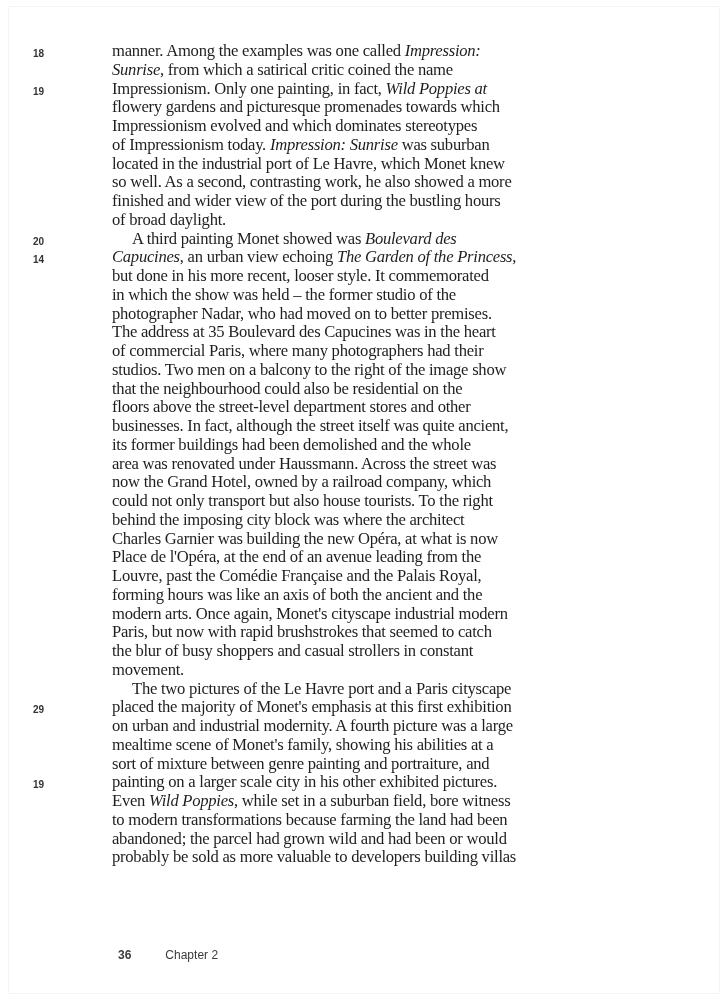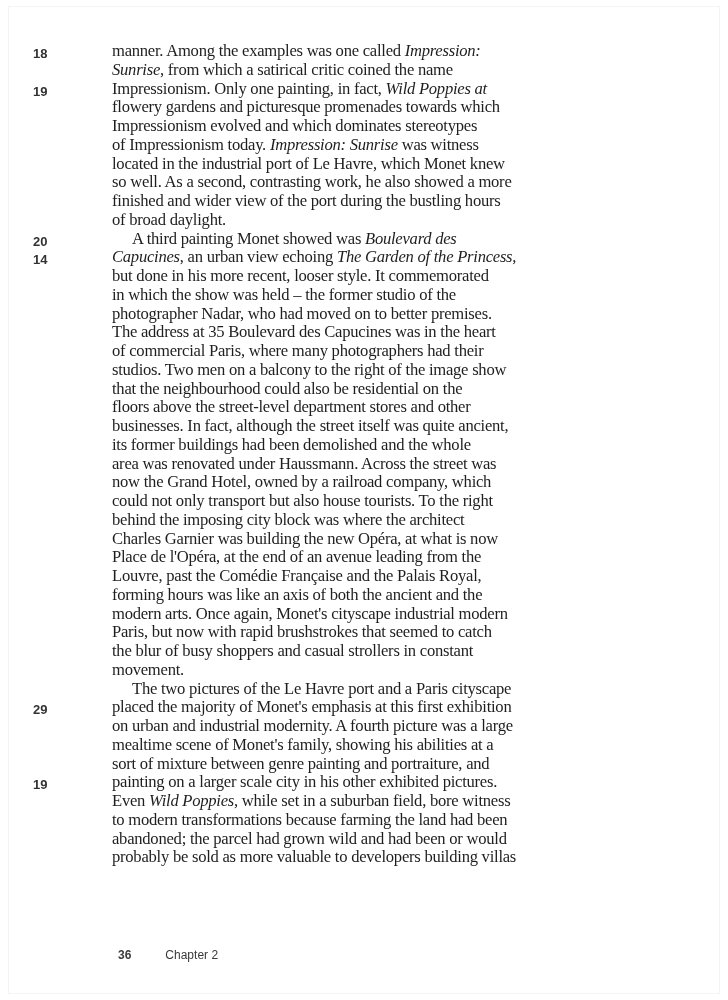--- a/index.html
+++ b/index.html
@@ -44,21 +44,21 @@
       padding-left: 20px;
     }
     .line em {
       font-style: italic;
     }
     .margin-note {
       position: absolute;
       left: -79px;
       top: 3px;
       font-family: "Liberation Sans", "DejaVu Sans", sans-serif;
-      font-size: 13px;
+      font-size: 10px;
       font-weight: bold;
       color: #333333;
       letter-spacing: 0;
     }
     .footer {
       position: absolute;
       top: 941px;
       left: 103px;
       font-family: "Liberation Sans", "DejaVu Sans", sans-serif;
       font-size: 12px;
@@ -74,21 +74,21 @@
 </head>
 <body>
 
 <div class="page">
   <div class="text-block" id="text-block">
       <div class="line"><span class="margin-note">18</span><span>manner. Among the examples was one called </span><em>Impression:</em></div>
       <div class="line"><em>Sunrise</em><span>, from which a satirical critic coined the name</span></div>
       <div class="line"><span class="margin-note">19</span><span>Impressionism. Only one painting, in fact, </span><em>Wild Poppies at</em></div>
       <div class="line"><span>flowery gardens and picturesque promenades towards which</span></div>
       <div class="line"><span>Impressionism evolved and which dominates stereotypes</span></div>
-      <div class="line"><span>of Impressionism today. </span><em>Impression: Sunrise</em><span> was witness</span></div>
+      <div class="line"><span>of Impressionism today. </span><em>Impression: Sunrise</em><span> was suburban</span></div>
       <div class="line"><span>located in the industrial port of Le Havre, which Monet knew</span></div>
       <div class="line"><span>so well. As a second, contrasting work, he also showed a more</span></div>
       <div class="line"><span>finished and wider view of the port during the bustling hours</span></div>
       <div class="line"><span>of broad daylight.</span></div>
       <div class="line indent"><span class="margin-note">20</span><span>A third painting Monet showed was </span><em>Boulevard des</em></div>
       <div class="line"><span class="margin-note">14</span><em>Capucines</em><span>, an urban view echoing </span><em>The Garden of the Princess</em><span>,</span></div>
       <div class="line"><span>but done in his more recent, looser style. It commemorated</span></div>
       <div class="line"><span>in which the show was held – the former studio of the</span></div>
       <div class="line"><span>photographer Nadar, who had moved on to better premises.</span></div>
       <div class="line"><span>The address at 35 Boulevard des Capucines was in the heart</span></div>

